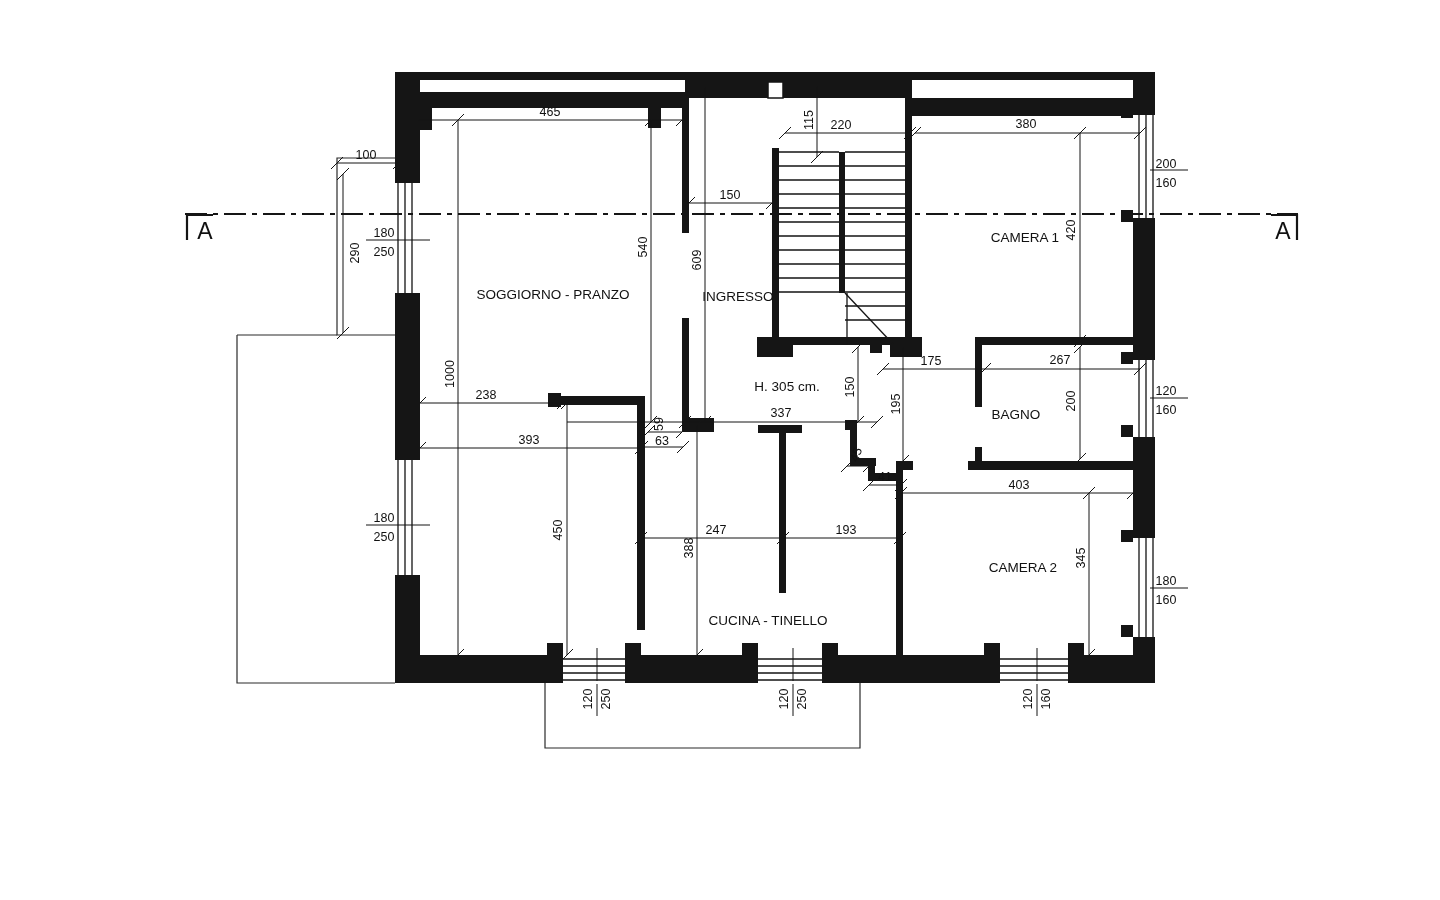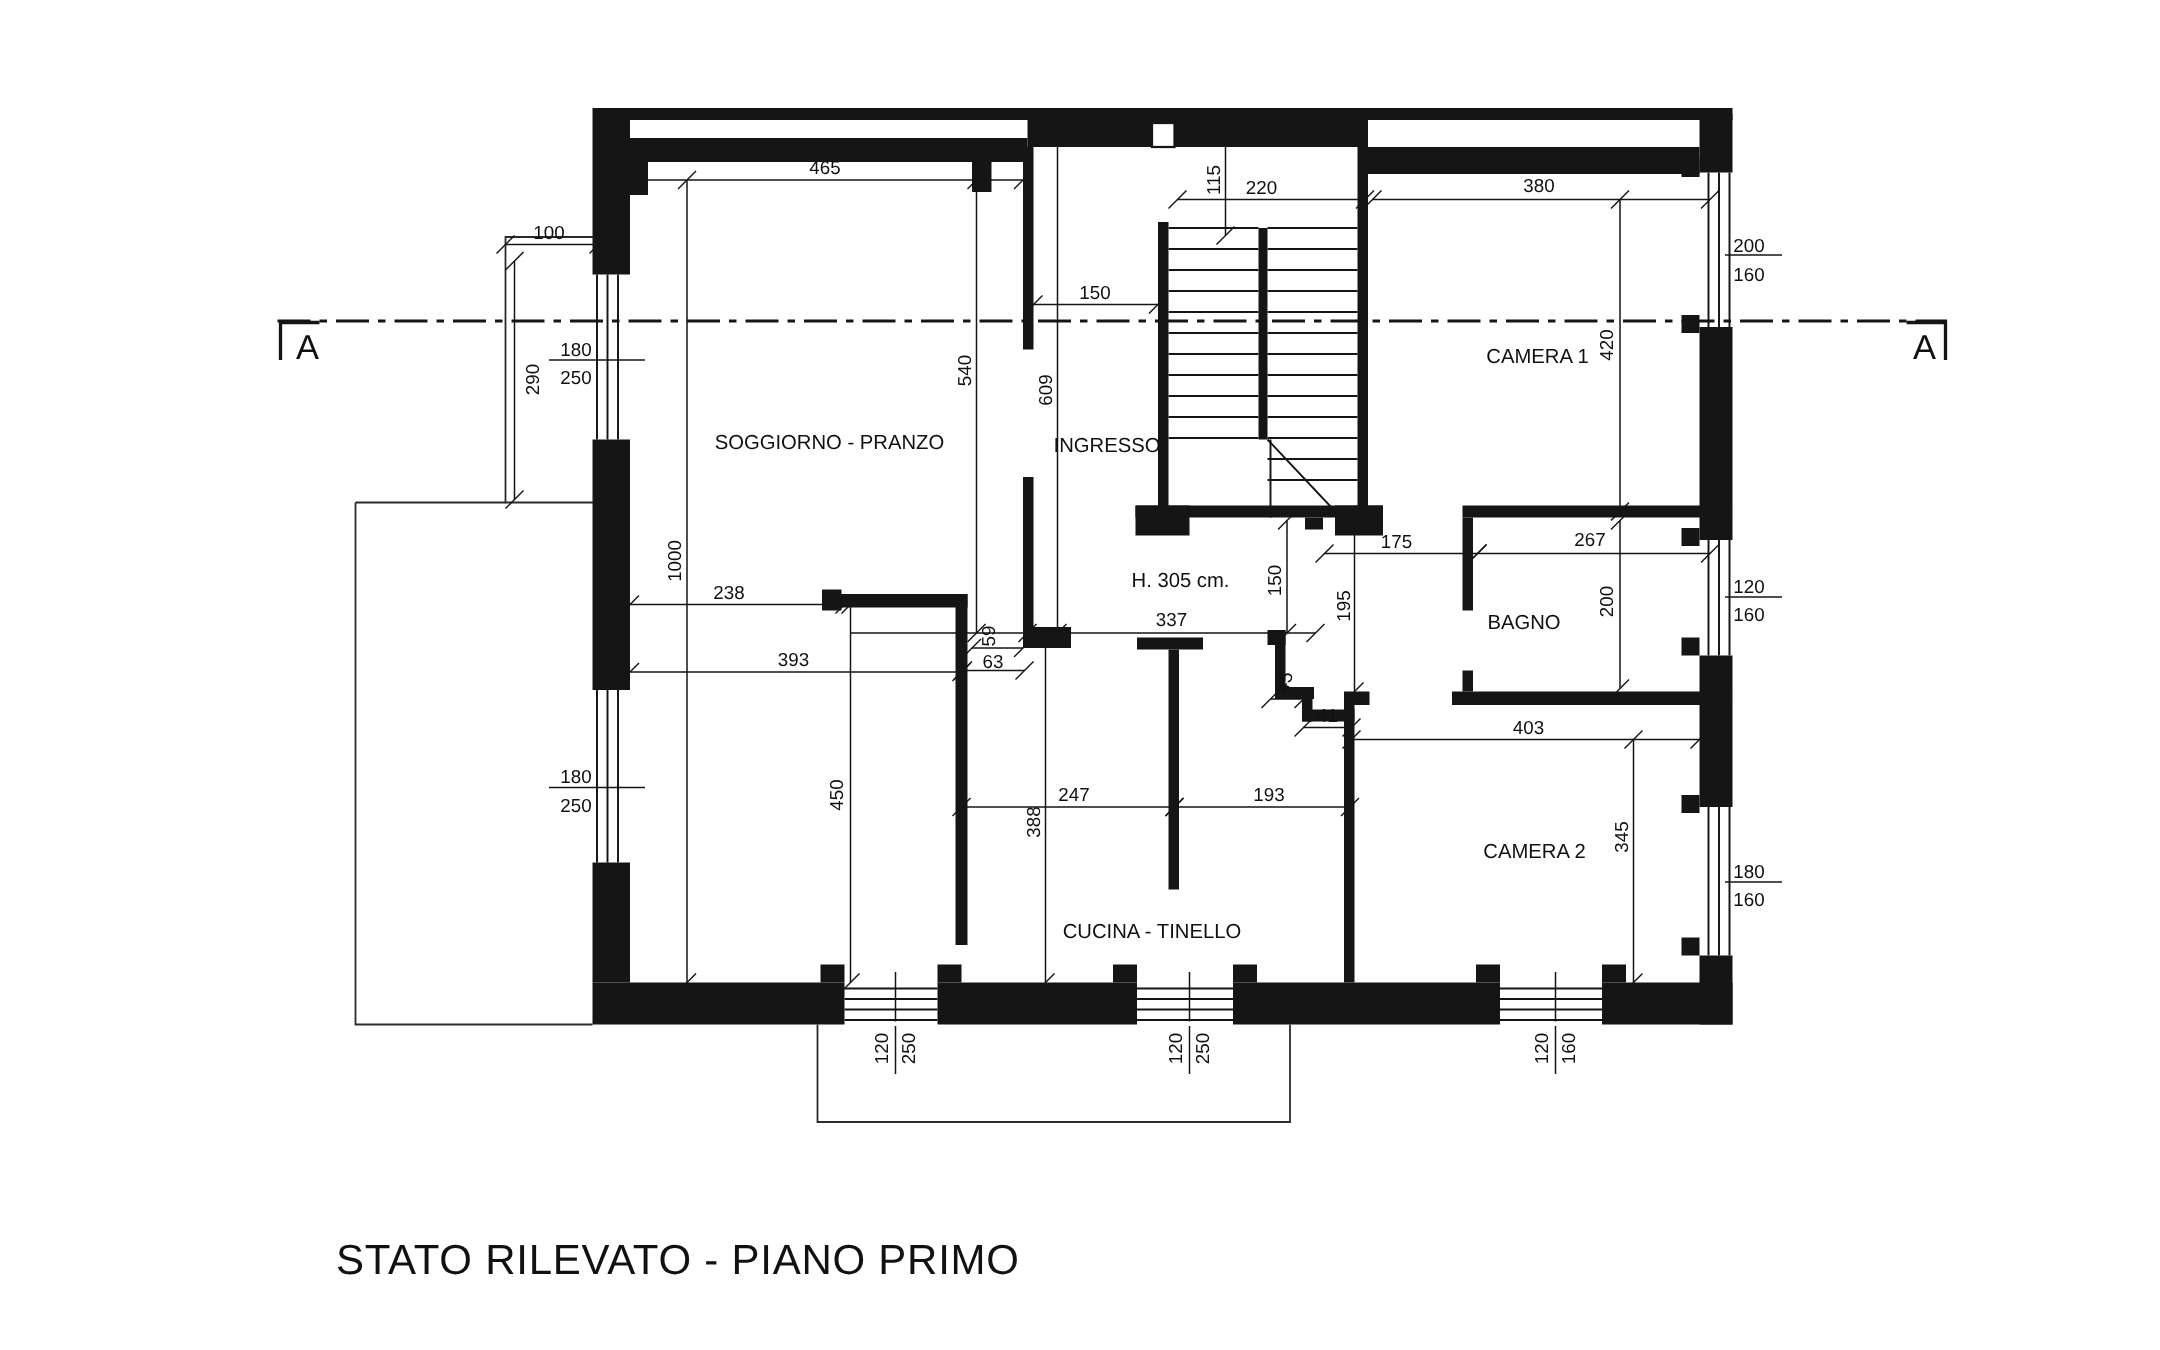--- a/index.html
+++ b/index.html
@@ -340,14 +340,13 @@
       </g>
       <text x="553" y="299" class="rt" text-anchor="middle">SOGGIORNO - PRANZO</text>
       <text x="738" y="301" class="rt" text-anchor="middle">INGRESSO</text>
       <text x="1025" y="242" class="rt" text-anchor="middle">CAMERA 1</text>
       <text x="1016" y="419" class="rt" text-anchor="middle">BAGNO</text>
       <text x="1023" y="572" class="rt" text-anchor="middle">CAMERA 2</text>
       <text x="768" y="625" class="rt" text-anchor="middle">CUCINA - TINELLO</text>
       <text x="787" y="391" class="rt" text-anchor="middle">H. 305 cm.</text>
     </svg>
 
-  <div id="title">STATO RILEVATO - PIANO PRIMO</div>
 </div>
 
 </body></html>

